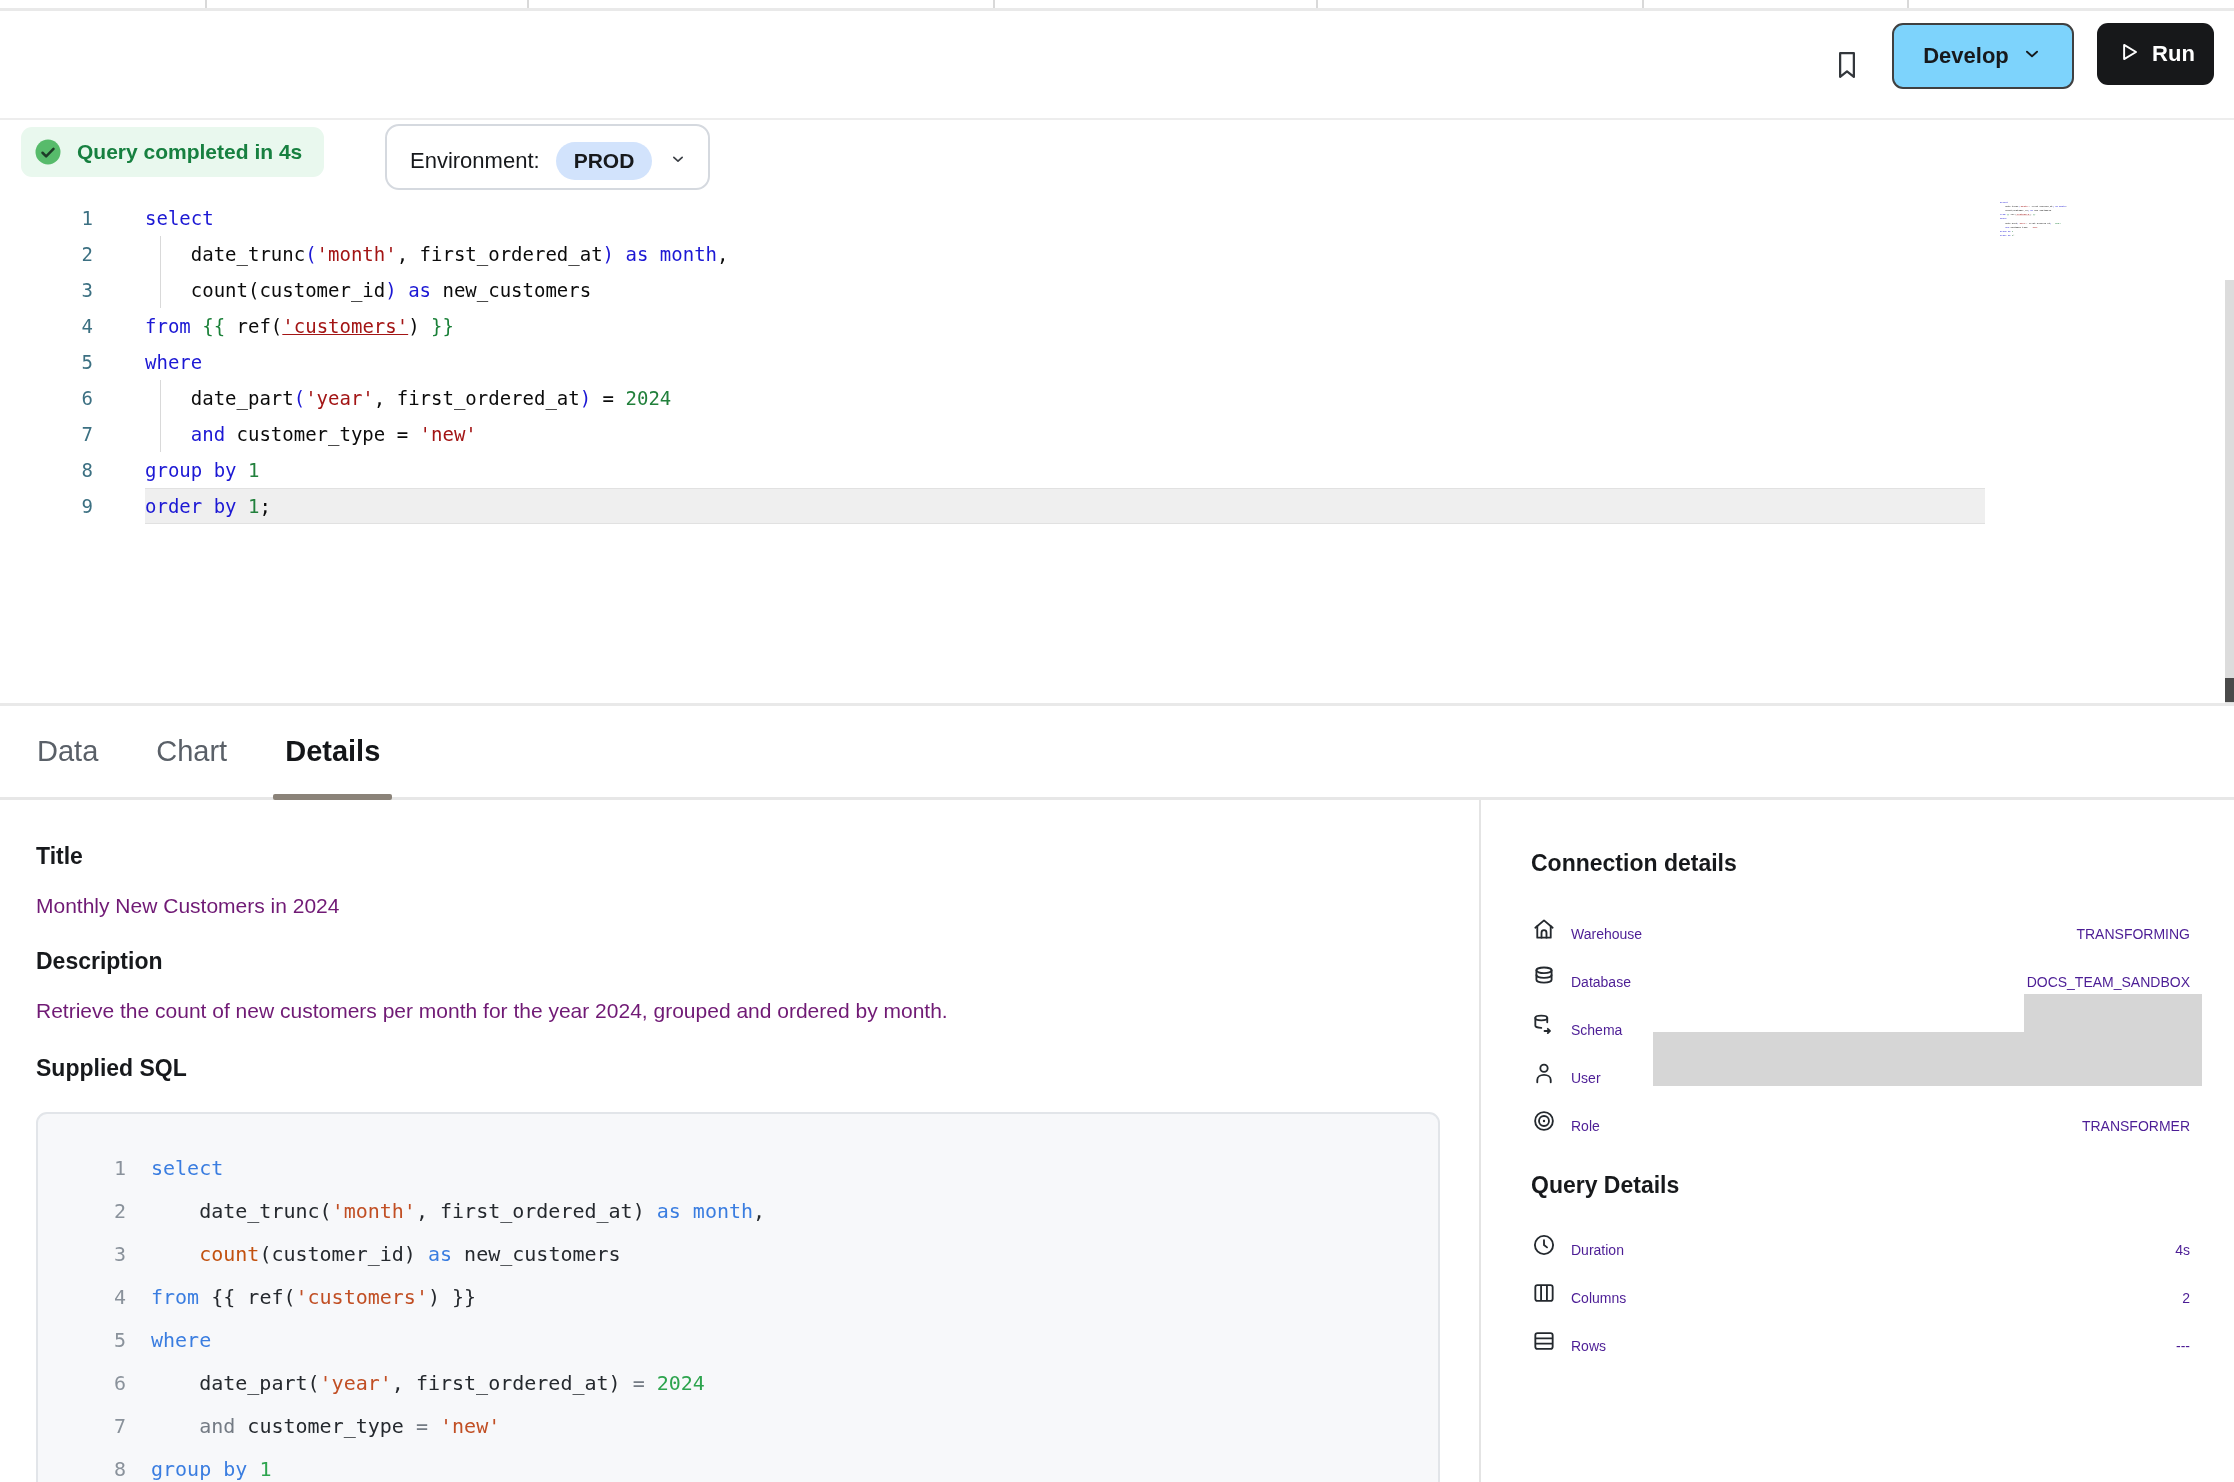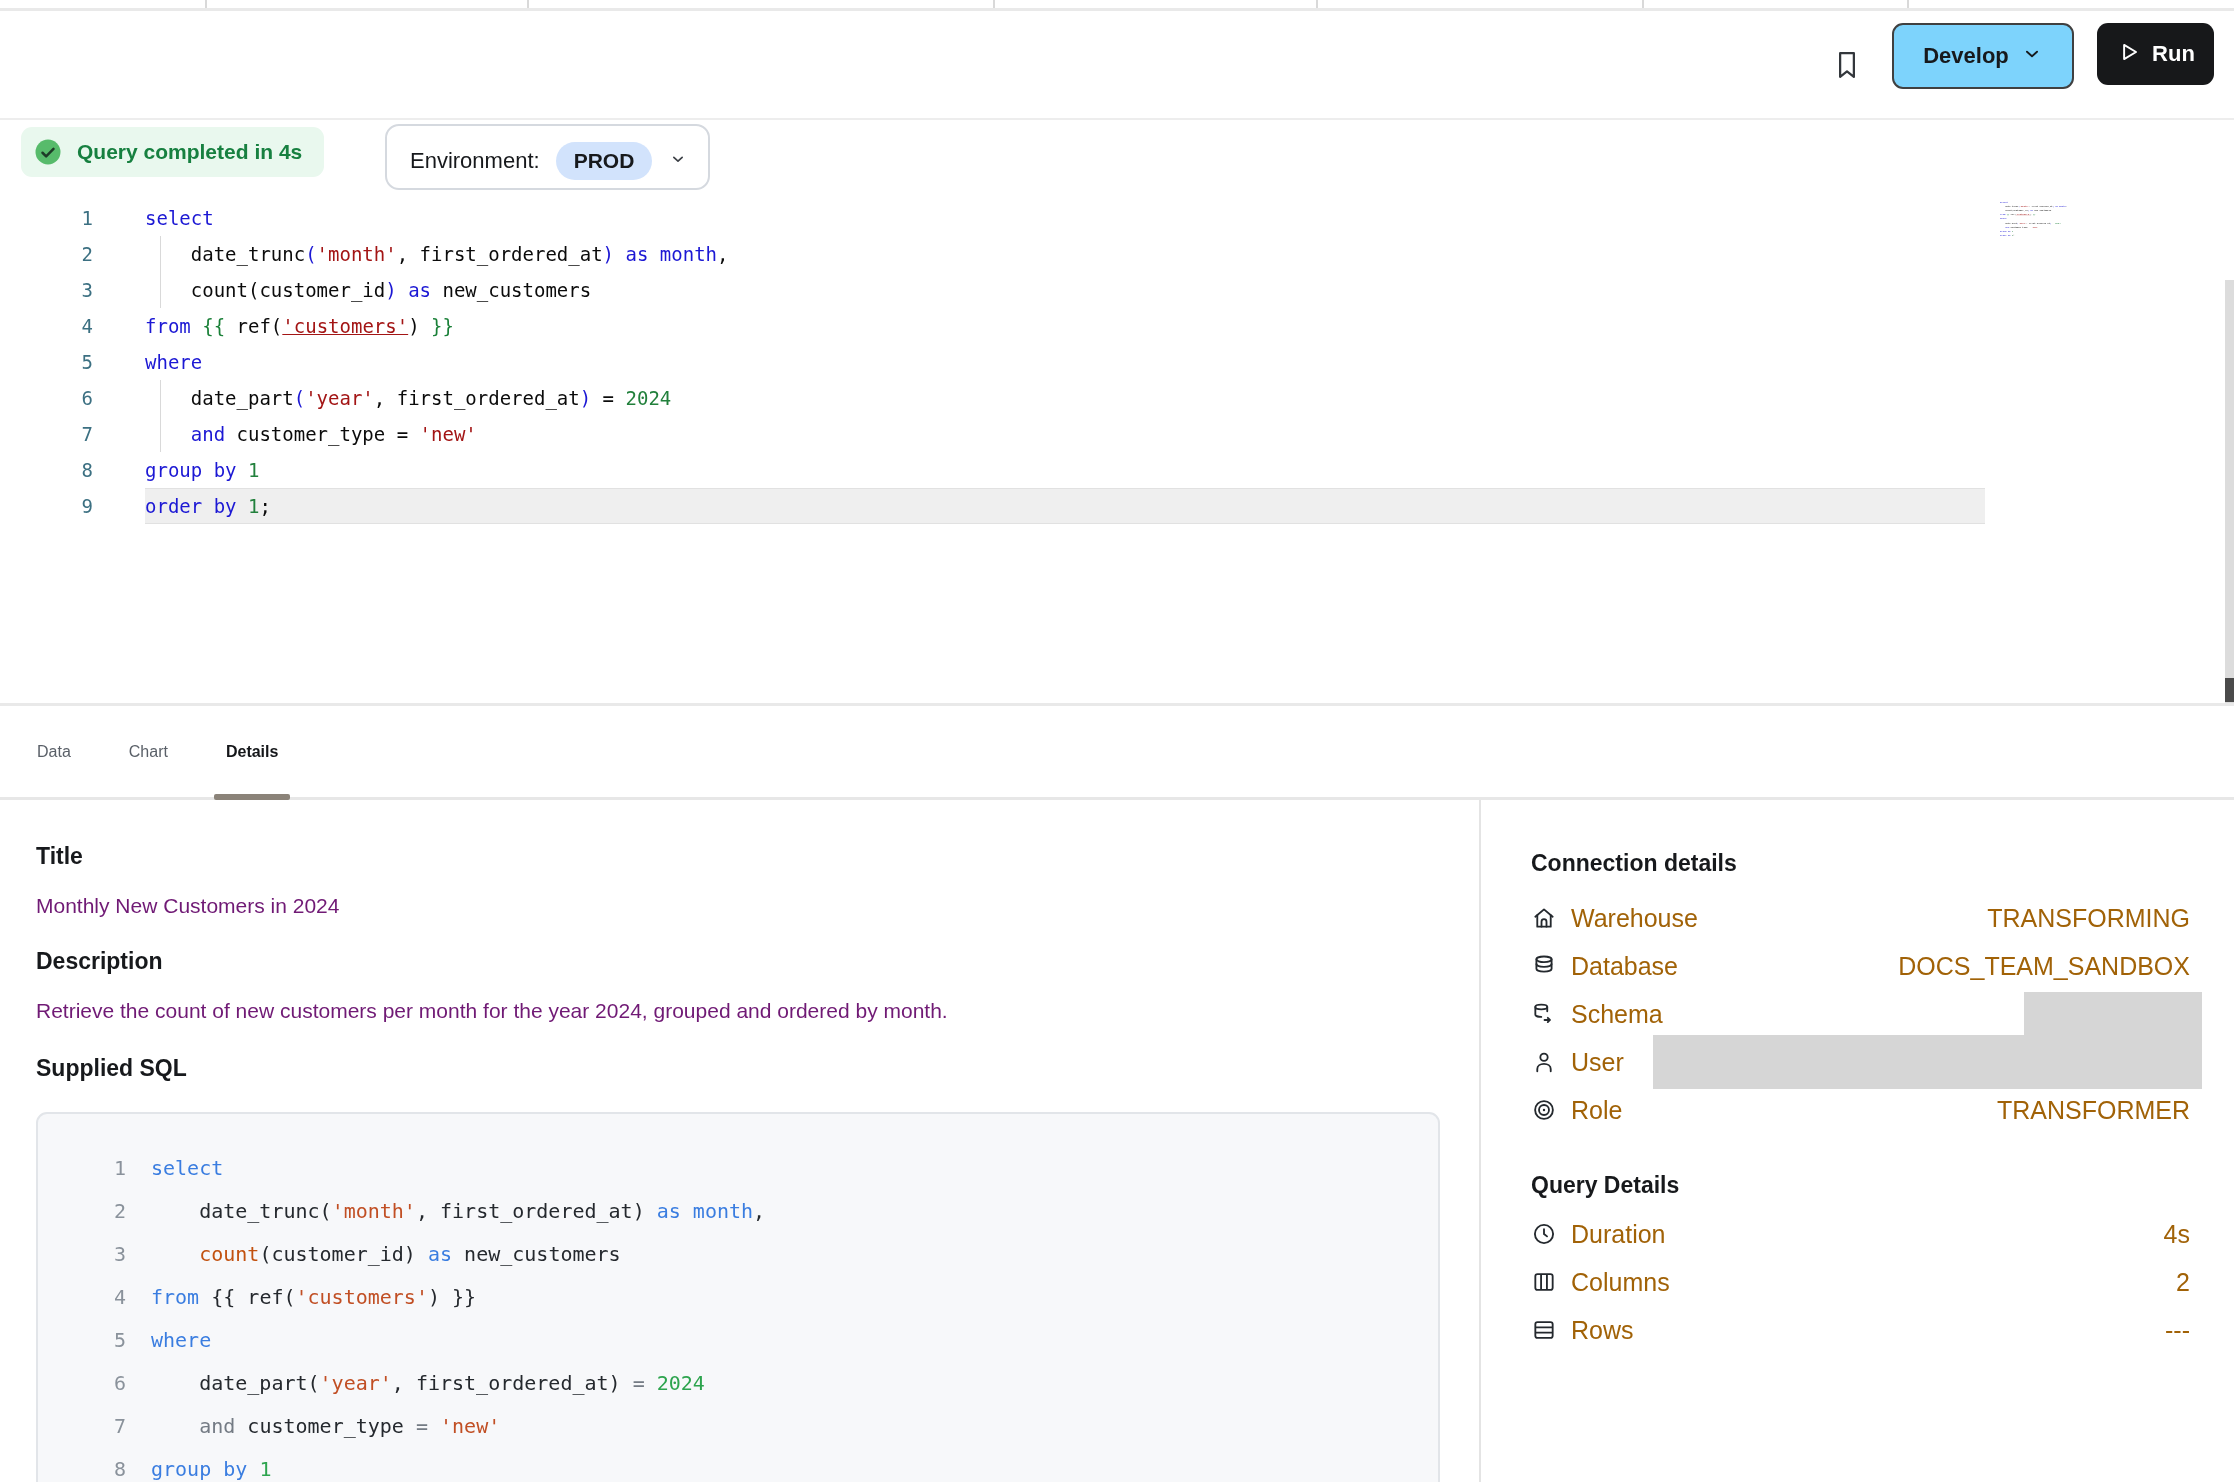--- a/index.html
+++ b/index.html
@@ -43,41 +43,41 @@
   .minimap .inner{transform:scale(0.115);transform-origin:0 0;width:900px;}
   .mini .code-line{height:36px;font:19px/36px "DejaVu Sans Mono",monospace;}
   .mini .lc{white-space:pre;}
   
   .scroll-track{position:absolute;right:0;top:280px;width:9px;height:423px;background:#dcdcdc;}
   .scroll-thumb{position:absolute;right:0;top:398px;width:9px;height:24px;background:#4a4a4a;cursor:grab;}
   
   .tabs{position:absolute;top:703px;left:0;right:0;height:97px;background:#fff;
     border-top:3px solid #e9e9e9;border-bottom:3px solid #e7e7e7;
     display:flex;align-items:center;padding-left:37px;gap:58px;box-sizing:border-box;}
-  .tab{position:relative;font-size:16px;color:#5a6068;cursor:pointer;height:100%;display:flex;align-items:center;}
+  .tab{position:relative;font-size:29px;color:#5a6068;cursor:pointer;height:100%;display:flex;align-items:center;}
   .tab.active{color:#141619;font-weight:700;}
   .tab.active::after{content:"";position:absolute;left:-12px;right:-12px;bottom:-3px;height:6px;background:#8b8379;border-radius:2px;}
   
   .sec-h{position:absolute;left:36px;font-size:23px;font-weight:700;color:#17191c;}
   .sec-v{position:absolute;left:36px;font-size:21px;color:#701a75;}
   .sql-block{position:absolute;left:36px;top:1112px;width:1404px;height:420px;background:#f7f8fa;
     border:2px solid #e2e5e9;border-radius:11px;box-sizing:border-box;padding-top:33px;overflow:hidden;}
   .sql-block .code-line{height:43px;font:20px/43px "DejaVu Sans Mono",monospace;}
   .sql-block .ln{width:88px;text-align:right;color:#8a929b;flex:none;}
   .sql-block .lc{margin-left:25px;white-space:pre;}
   .sqlc .k{color:#3a7de0}.sqlc .s{color:#c14f24}.sqlc .f{color:#c2510f}
   .sqlc .n{color:#2da44e}.sqlc .o{color:#747b84}.sqlc .p{color:#25292e}
   
   .right-panel{position:absolute;left:1479px;top:800px;right:0;bottom:0;border-left:2px solid #e4e4e4;
     padding:46px 44px 0 50px;box-sizing:border-box;background:#fff;}
   .panel-h{font-size:23px;font-weight:700;color:#17191c;line-height:34px;}
   .rows{margin-top:14px;}
   .rows2{margin-top:8px;}
   .panel-h2{margin-top:34px;}
-  .prow{height:48px;display:flex;align-items:center;font-size:25px;color:#a16207;}
+  .prow{height:48px;display:flex;align-items:flex-end;font-size:14px;color:#4c1d95;}
   .picon{width:26px;height:26px;margin-right:14px;display:flex;color:#24292e;flex:none;}
   .picon svg{width:26px;height:26px;}
   .plabel{flex:none;}
   .pspacer{flex:1;}
   .pvalue{text-align:right;white-space:nowrap;}
   .redact{background:#d6d6d6;margin-right:-12px;}
   .redact-small{width:178px;height:44px;}
   .redact-large{width:549px;height:54px;}
   .check-badge{width:31px;height:31px;margin-right:12px;display:flex;flex:none;}
   .check-badge svg{width:31px;height:31px;}

